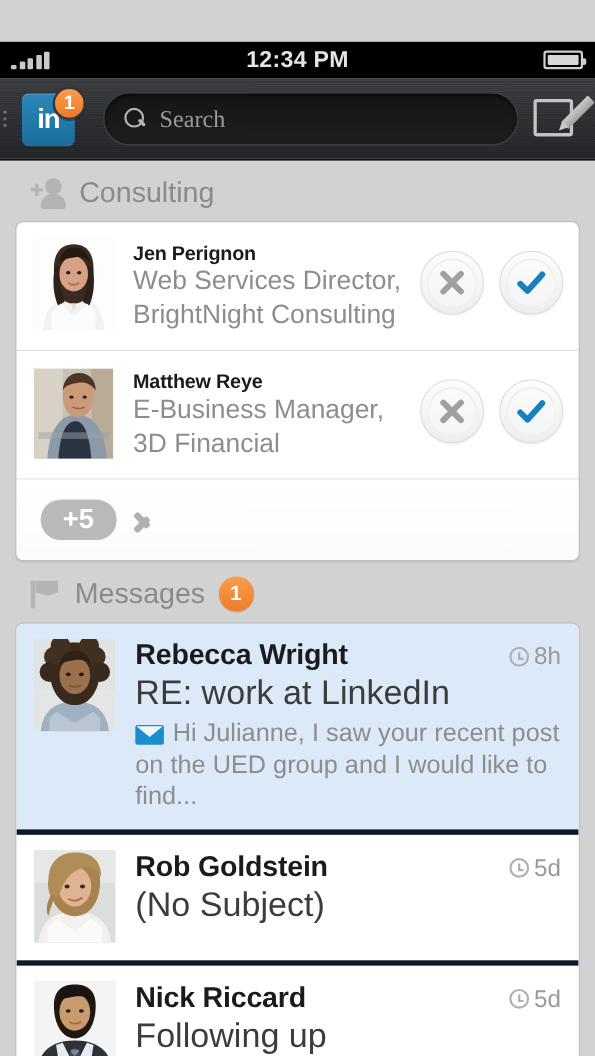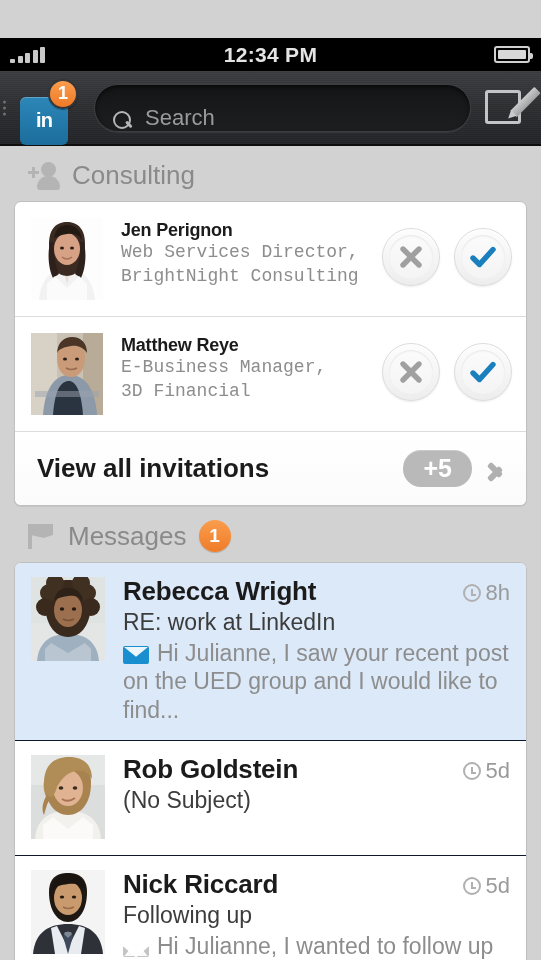--- a/index.html
+++ b/index.html
@@ -41,44 +41,45 @@
       linear-gradient(#3b3d40, #2b2d30 55%, #232427);
     border-bottom:2px solid #0e0e0f;
     display:flex; align-items:center; padding:0 12px 0 8px;
     position:relative;
   }
   .grip { position:absolute; left:3px; top:50%; transform:translateY(-50%); display:flex; flex-direction:column; gap:3px; }
   .grip i { width:3px; height:3px; border-radius:50%; background:#6e7073; display:block; }
 
   .logo-wrap { position:relative; width:54px; height:54px; margin-left:12px; flex:0 0 auto; }
   .logo {
-    width:48px; height:48px; border-radius:6px; margin-top:16px;
+    width:48px; height:48px; border-radius:6px; margin-top:4px;
     background:linear-gradient(#2c87b8,#1b6d9c);
-    color:#fff; font-weight:bold; font-size:20px;
+    color:#fff; font-weight:bold; font-size:25px;
     display:flex; align-items:center; justify-content:center;
     font-family:"Liberation Sans", sans-serif; letter-spacing:-1px;
     box-shadow:inset 0 1px 0 rgba(255,255,255,.25);
   }
   .logo-badge {
     position:absolute; right:-4px; top:-2px;
     min-width:30px; height:30px; border-radius:15px;
     background:linear-gradient(#fa9d4d,#ee7a27);
     color:#fff; font-size:18px; font-weight:bold;
     display:flex; align-items:center; justify-content:center;
     border:2px solid #34363a;
     box-shadow:0 1px 1px rgba(0,0,0,.4);
   }
 
   .search {
     flex:1; height:48px; margin:0 14px 0 20px;
     background:linear-gradient(#141516,#1d1e20);
     border:1px solid #3c3e41;
     border-radius:24px;
-    display:flex; align-items:flex-end; padding:0 18px;
+    display:flex; align-items:center; padding:0 18px;
     box-shadow:inset 0 2px 4px rgba(0,0,0,.6), 0 1px 0 rgba(255,255,255,.07);
+    font-family:Liberation Serif, serif;
   }
   .search .mag { width:20px; height:20px; flex:0 0 auto; position:relative; margin-right:12px; }
   .search .mag:before {
     content:""; position:absolute; left:0; top:0; width:14px; height:14px;
     border:2.6px solid #b6b6b6; border-radius:50%;
   }
   .search .mag:after {
     content:""; position:absolute; left:12px; top:12px; width:8px; height:2.6px;
     background:#b6b6b6; transform:rotate(45deg); border-radius:2px;
   }
@@ -136,21 +137,21 @@
     box-shadow:0 1px 1px rgba(0,0,0,.07);
   }
 
   
   .inv-row { display:flex; align-items:flex-start; padding:16px 14px 16px 16px; border-bottom:1px solid #dcdcdc; }
   .inv-row:last-child { border-bottom:none; }
   .avatar { width:72px; height:82px; flex:0 0 auto; overflow:hidden; background:#e8e8e8; }
   .avatar svg { display:block; width:100%; height:100%; }
   .inv-txt { flex:1; padding-left:18px; padding-top:2px; min-width:0; }
   .inv-name { font-size:18px; font-weight:bold; color:#1b1b1b; line-height:1.12; letter-spacing:-.2px; }
-  .inv-sub { font-size:18px; color:#8d8d8d; line-height:1.2; margin-top:2px;font-family:Liberation Mono, monospace; }
+  .inv-sub { font-size:24px; color:#8d8d8d; line-height:1.2; margin-top:2px; }
   .inv-actions { display:flex; gap:14px; align-items:center; padding-top:10px; flex:0 0 auto; }
   .circ {
     width:58px; height:58px; border-radius:50%;
     background:linear-gradient(#fdfdfd,#ededed);
     border:1px solid #dcdcdc;
     display:flex; align-items:center; justify-content:center;
     box-shadow:0 1px 2px rgba(0,0,0,.08), inset 0 1px 0 #fff;
     position:relative;
   }
   .circ:before {
@@ -173,33 +174,33 @@
   }
   .chev { width:16px; height:26px; position:relative; flex:0 0 auto; margin-right:4px; }
   .chev:before, .chev:after {
     content:""; position:absolute; left:1px; width:17px; height:6px;
     background:#b0b0b0; border-radius:2px;
   }
   .chev:before { top:5px; transform:rotate(45deg); transform-origin:left center; }
   .chev:after { top:21px; transform:rotate(-45deg); transform-origin:left center; }
 
   
-  .msg-row { display:flex; align-items:flex-start; padding:14px 16px 16px 16px; border-bottom:1px solid #0f172a; background:#fff; }
+  .msg-row { display:flex; align-items:flex-start; padding:14px 16px 16px 16px; border-bottom:5px solid #0f172a; background:#fff; }
   .msg-row.unread { background:#dce9f8; }
   .msg-row:last-child { border-bottom:1px solid #dcdcdc; }
   .msg-avatar { width:74px; height:84px; flex:0 0 auto; overflow:hidden; background:#e8e8e8; }
   .msg-avatar svg { display:block; width:100%; height:100%; }
   .msg-body { flex:1; padding-left:18px; min-width:0; }
   .msg-top { display:flex; align-items:flex-start; }
   .msg-name { flex:1; font-size:26px; font-weight:bold; color:#1b1b1b; letter-spacing:-.2px; line-height:1.15; }
   .msg-time { display:flex; align-items:center; gap:5px; color:#9a9a9a; font-size:22px; padding-top:3px; flex:0 0 auto; }
   .ic-clock { width:18px; height:18px; border:2px solid #b0b0b0; border-radius:50%; position:relative; flex:0 0 auto; }
   .ic-clock:before { content:""; position:absolute; left:6px; top:3px; width:2px; height:6px; background:#b0b0b0; }
   .ic-clock:after { content:""; position:absolute; left:6px; top:8px; width:5px; height:2px; background:#b0b0b0; }
-  .msg-subject { font-size:23px; color:#3c3c3c; line-height:1.22; margin-top:1px; }
+  .msg-subject { font-size:31px; color:#3c3c3c; line-height:1.22; margin-top:1px; }
   .msg-preview { font-size:23px; color:#8d8d8d; line-height:1.24; margin-top:3px; }
   .ic-env { display:inline-block; width:26px; height:18px; position:relative; vertical-align:-3px; margin-right:8px; }
   .ic-env .b { position:absolute; inset:0; background:#1a8fd0; border-radius:2px; }
   .ic-env .f { position:absolute; left:1px; top:1px; width:24px; height:11px;
     background:linear-gradient(#fff,#fff); clip-path:polygon(0 0,100% 0,50% 90%);
     opacity:.92; }
   .ic-env.read .b { background:#c4c4c4; }
   .ic-env.read .f { background:#fff; clip-path:polygon(0 100%,50% 10%,100% 100%); top:0; height:17px; }
   .ic-env.read .b { clip-path:polygon(0 38%,50% 100%,100% 38%,100% 100%,0 100%); }
 </style>
@@ -324,21 +325,20 @@
           </div>
           <div class="circ">
             <svg width="28" height="26" viewBox="0 0 28 26">
               <path d="M4 14 L10.5 20.5 L24 5.5" stroke="#1a80bd" stroke-width="5.4" fill="none" stroke-linecap="round" stroke-linejoin="round"></path>
             </svg>
           </div>
         </div>
       </div>
 
       <div class="viewall">
-        <span class="lbl">View all invitations</span>
         <span class="pill">+5</span>
         <span class="chev"></span>
       </div>
     </div>
 
     <div class="section-head">
       <span class="ic-flag">
         <span class="pole"></span>
           <span class="cloth"></span>
       </span>

